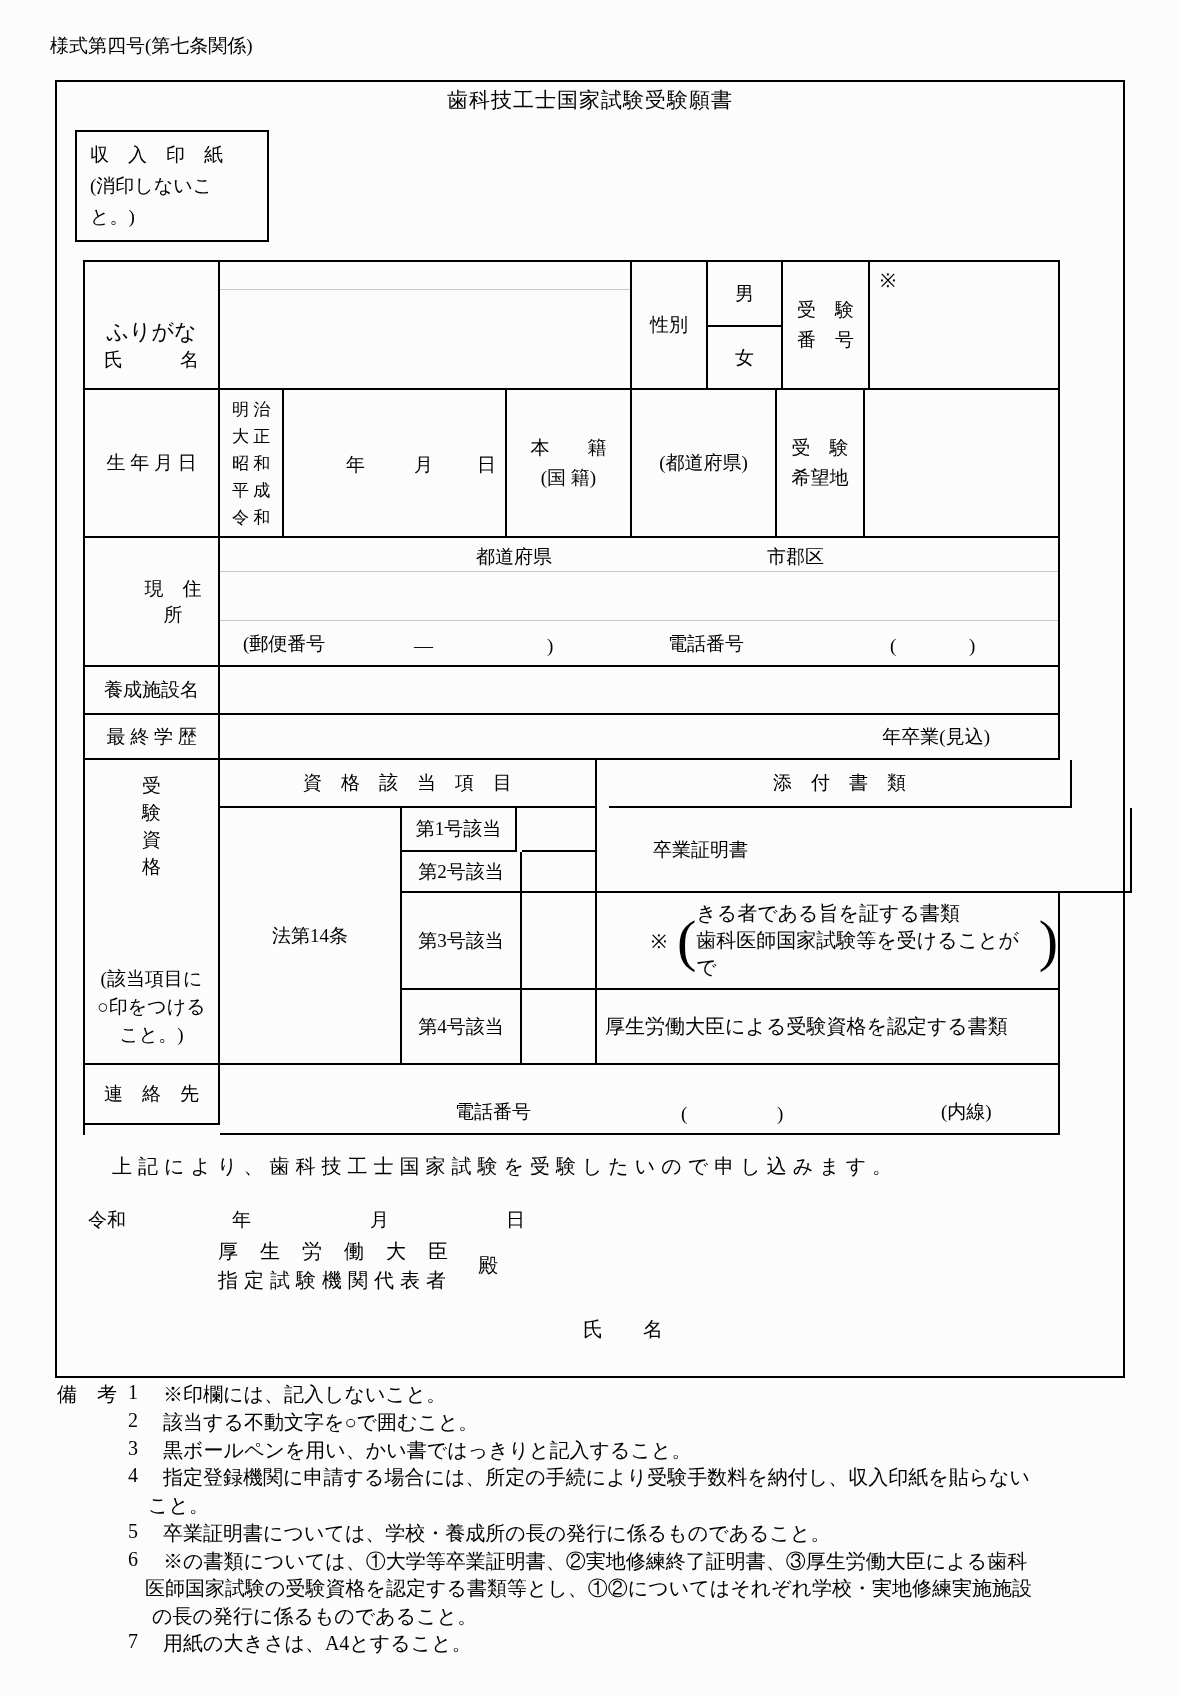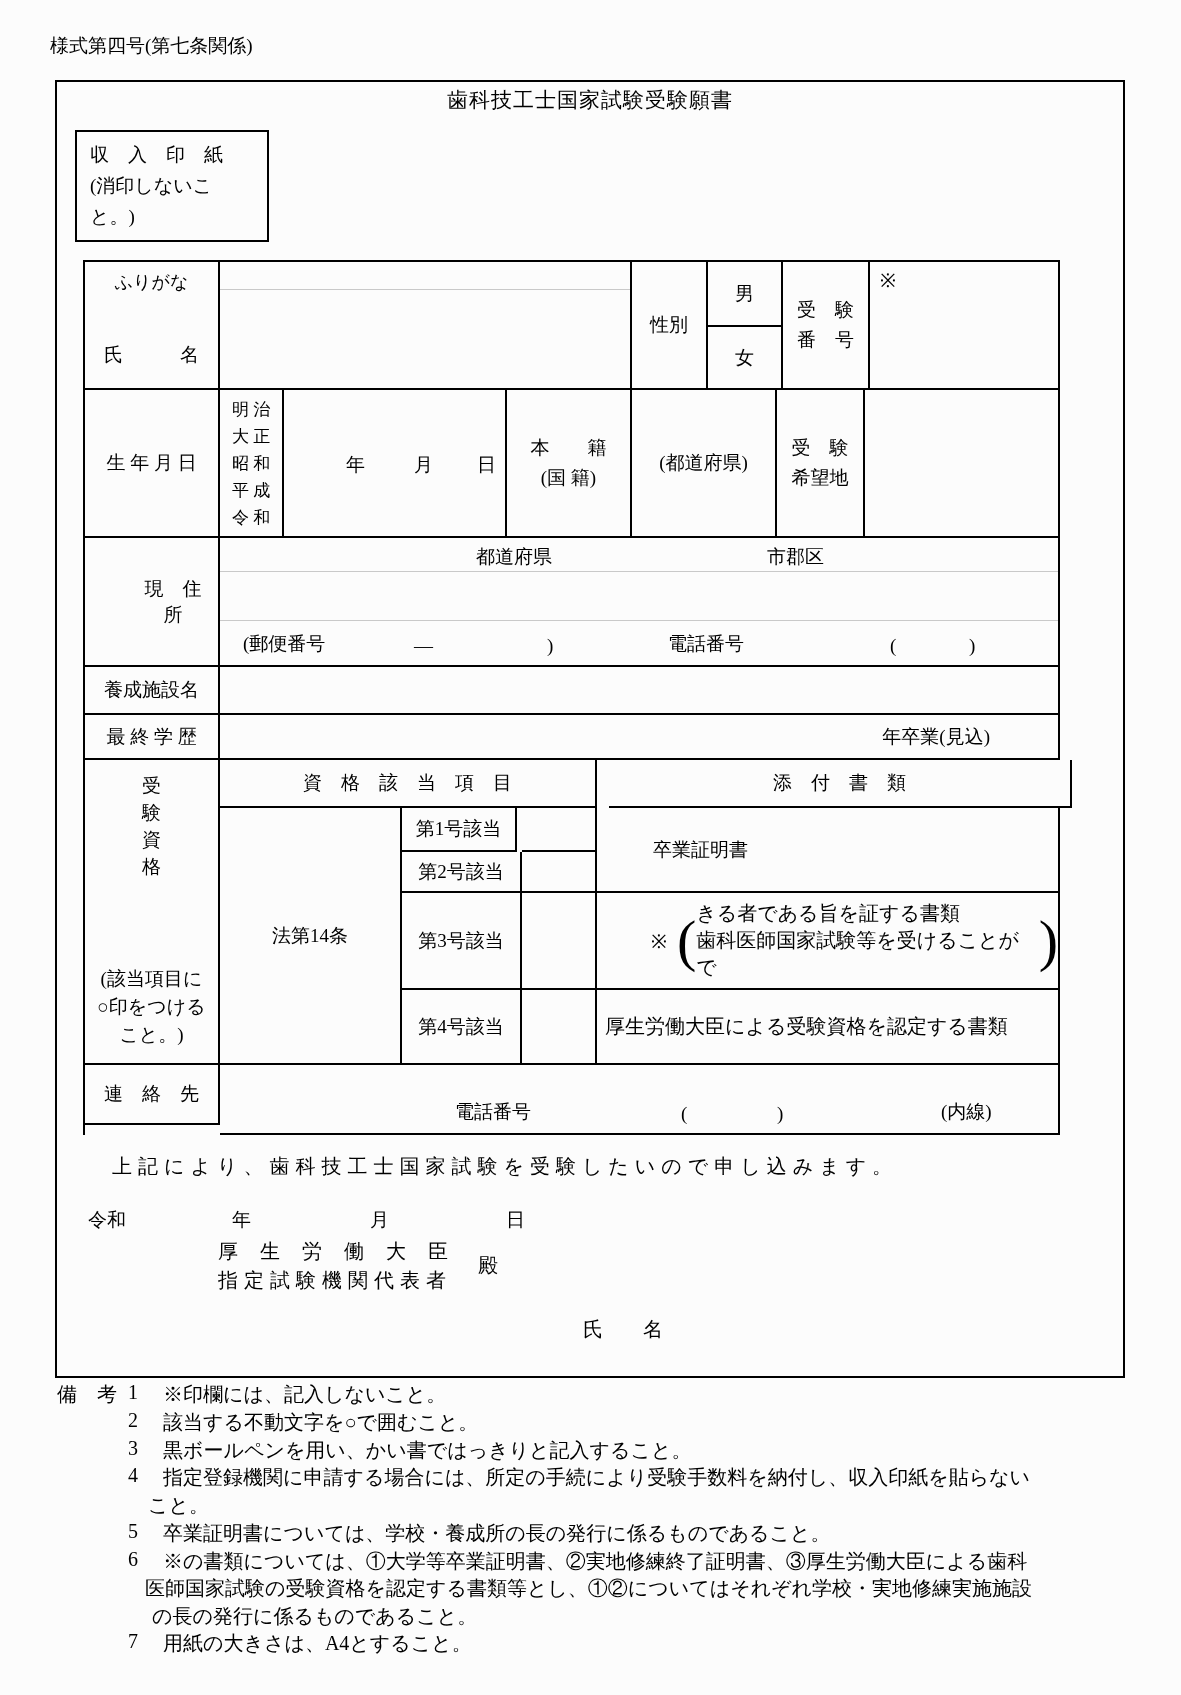--- a/index.html
+++ b/index.html
@@ -47,21 +47,21 @@
 
   <div class="stamp-box">
     <div>収　入　印　紙</div>
     <div>(消印しないこ</div>
     <div>と。)</div>
   </div>
 
   <div class="form-table">
 
     <div class="cell col" style="left:0;top:0;width:135px;height:128px;justify-content:space-between;padding:8px 0 20px;">
-      <div style="font-size:18px;">ふりがな</div>
+      <div style="font-size:22px;margin-top:47px;">ふりがな</div>
       <div>氏　　　名</div>
     </div>
     <div class="cell" style="left:135px;top:0;width:412px;height:128px;">
       <div class="faint" style="top:27px;"></div>
     </div>
     <div class="cell cc" style="left:547px;top:0;width:76px;height:128px;">
       <span>性別</span>
     </div>
     <div class="cell cc" style="left:623px;top:0;width:75px;height:65px;">
       <span>男</span>
@@ -164,21 +164,21 @@
     </div>
     <div class="cell" style="left:437px;top:590px;width:75px;height:41px;"></div>
     <div class="cell cc" style="left:317px;top:631px;width:120px;height:97px;">
       <span>第3号該当</span>
     </div>
     <div class="cell" style="left:437px;top:631px;width:75px;height:97px;"></div>
     <div class="cell cc" style="left:317px;top:728px;width:120px;height:75px;">
       <span>第4号該当</span>
     </div>
     <div class="cell" style="left:437px;top:728px;width:75px;height:75px;"></div>
-    <div class="cell" style="left:512px;top:546px;width:463px;height:85px;display:flex;align-items:center;padding-left:56px;">
+    <div class="cell" style="left:512px;top:546px;width:535px;height:85px;display:flex;align-items:center;padding-left:56px;">
       <span>卒業証明書</span>
     </div>
     <div class="cell" style="left:512px;top:631px;width:463px;height:97px;display:flex;align-items:center;padding-left:54px;">
       <span>※</span>
       <span class="bigparen" style="margin-left:10px;">(</span>
       <span style="line-height:27px;font-size:20px;">
         <div>きる者である旨を証する書類</div>
         <div>歯科医師国家試験等を受けることがで</div>
       </span>
       <span class="bigparen">)</span>

